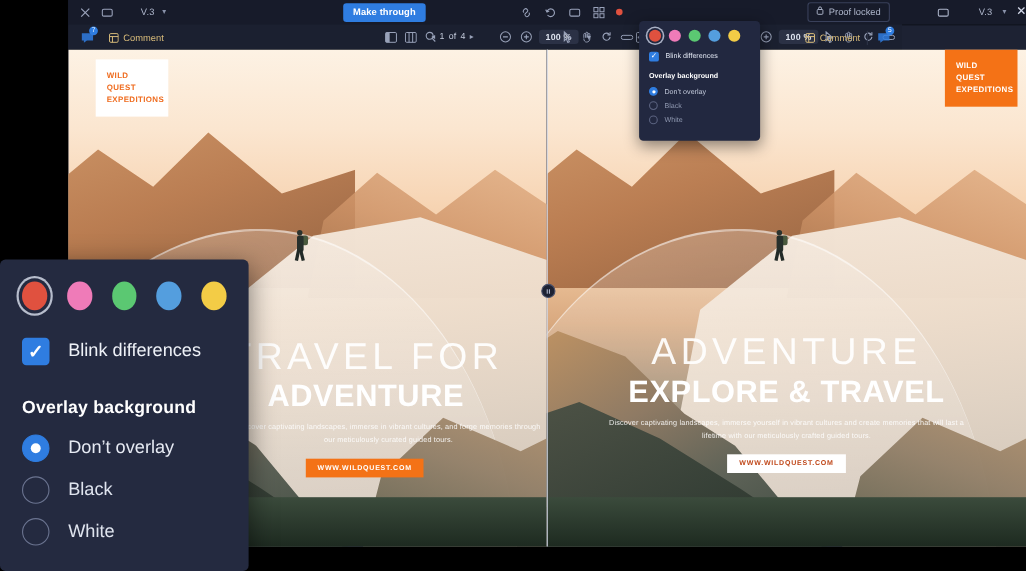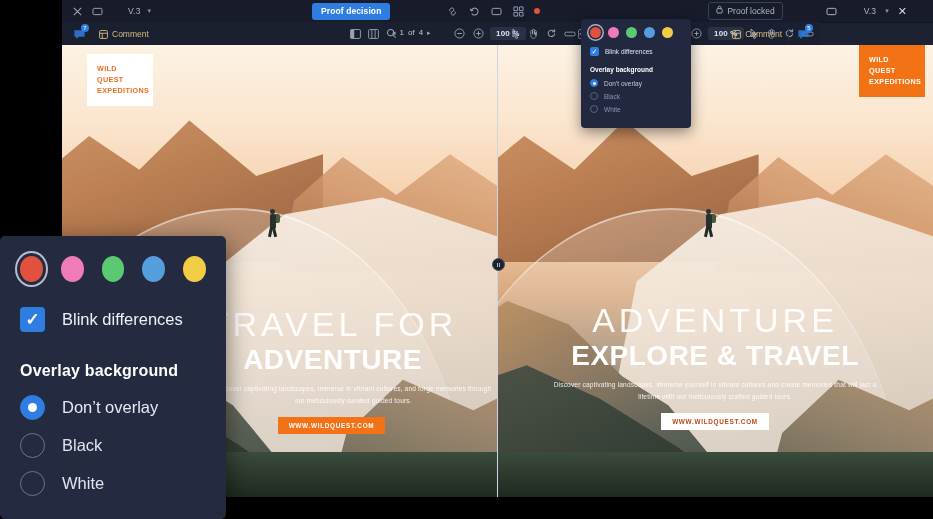--- a/index.html
+++ b/index.html
@@ -16,21 +16,21 @@
     background:#1d2233;overflow:hidden;
   }
 
   
   .topbar{
     position:absolute;left:0;top:0;width:871px;height:22px;
     background:#171b2a;display:flex;align-items:center;
     border-bottom:1px solid #11141f;
   }
   .tb-left{display:flex;align-items:center;gap:7px;padding-left:9px;}
-  .tb-right{margin-left:auto;display:flex;align-items:center;gap:9px;padding-right:26px;}
+  .tb-right{margin-left:auto;display:flex;align-items:center;gap:9px;padding-right:0;}
   .tb-icon{
     width:13px;height:13px;display:flex;align-items:center;justify-content:center;
     color:#9aa3bb;font-size:10px;line-height:1;
   }
   .tb-icon svg{display:block;}
   .ver-label{color:#aeb6cb;font-size:8.5px;letter-spacing:.2px;margin-left:17px;}
   .caret{color:#8a93ab;font-size:7px;}
   .make-decision{
     position:absolute;left:250px;top:3px;
     background:#2f7de1;color:#fff;font-size:8.5px;font-weight:bold;
@@ -255,21 +255,21 @@
         </span>
         <span class="tb-icon">
           <svg width="11" height="9" viewBox="0 0 12 10">
               <rect x="1" y="1.5" width="10" height="7" rx="1.5" stroke="#9aa3bb" stroke-width="1.1" fill="none"></rect>
             </svg>
         </span>
         <span class="ver-label">V.3</span>
         <span class="caret">▾</span>
       </div>
 
-      <button class="make-decision">Proof decision</button>
+      <button class="make-decision">Make through</button>
 
       <div class="tb-right">
         <span class="tb-icon">
           <svg width="11" height="11" viewBox="0 0 12 12">
               <path d="M4.5 7.5l3-3M3.5 6a2 2 0 0 1 0-2.8l.7-.7a2 2 0 0 1 2.8 2.8M8.5 6a2 2 0 0 1 0 2.8l-.7.7a2 2 0 0 1-2.8-2.8" stroke="#9aa3bb" stroke-width="1" fill="none"></path>
             </svg>
         </span>
         <span class="tb-icon">
           <svg width="11" height="11" viewBox="0 0 12 12">
               <path d="M2.4 5.2A3.8 3.8 0 1 1 3 8.3" stroke="#9aa3bb" stroke-width="1.1" fill="none"></path>

